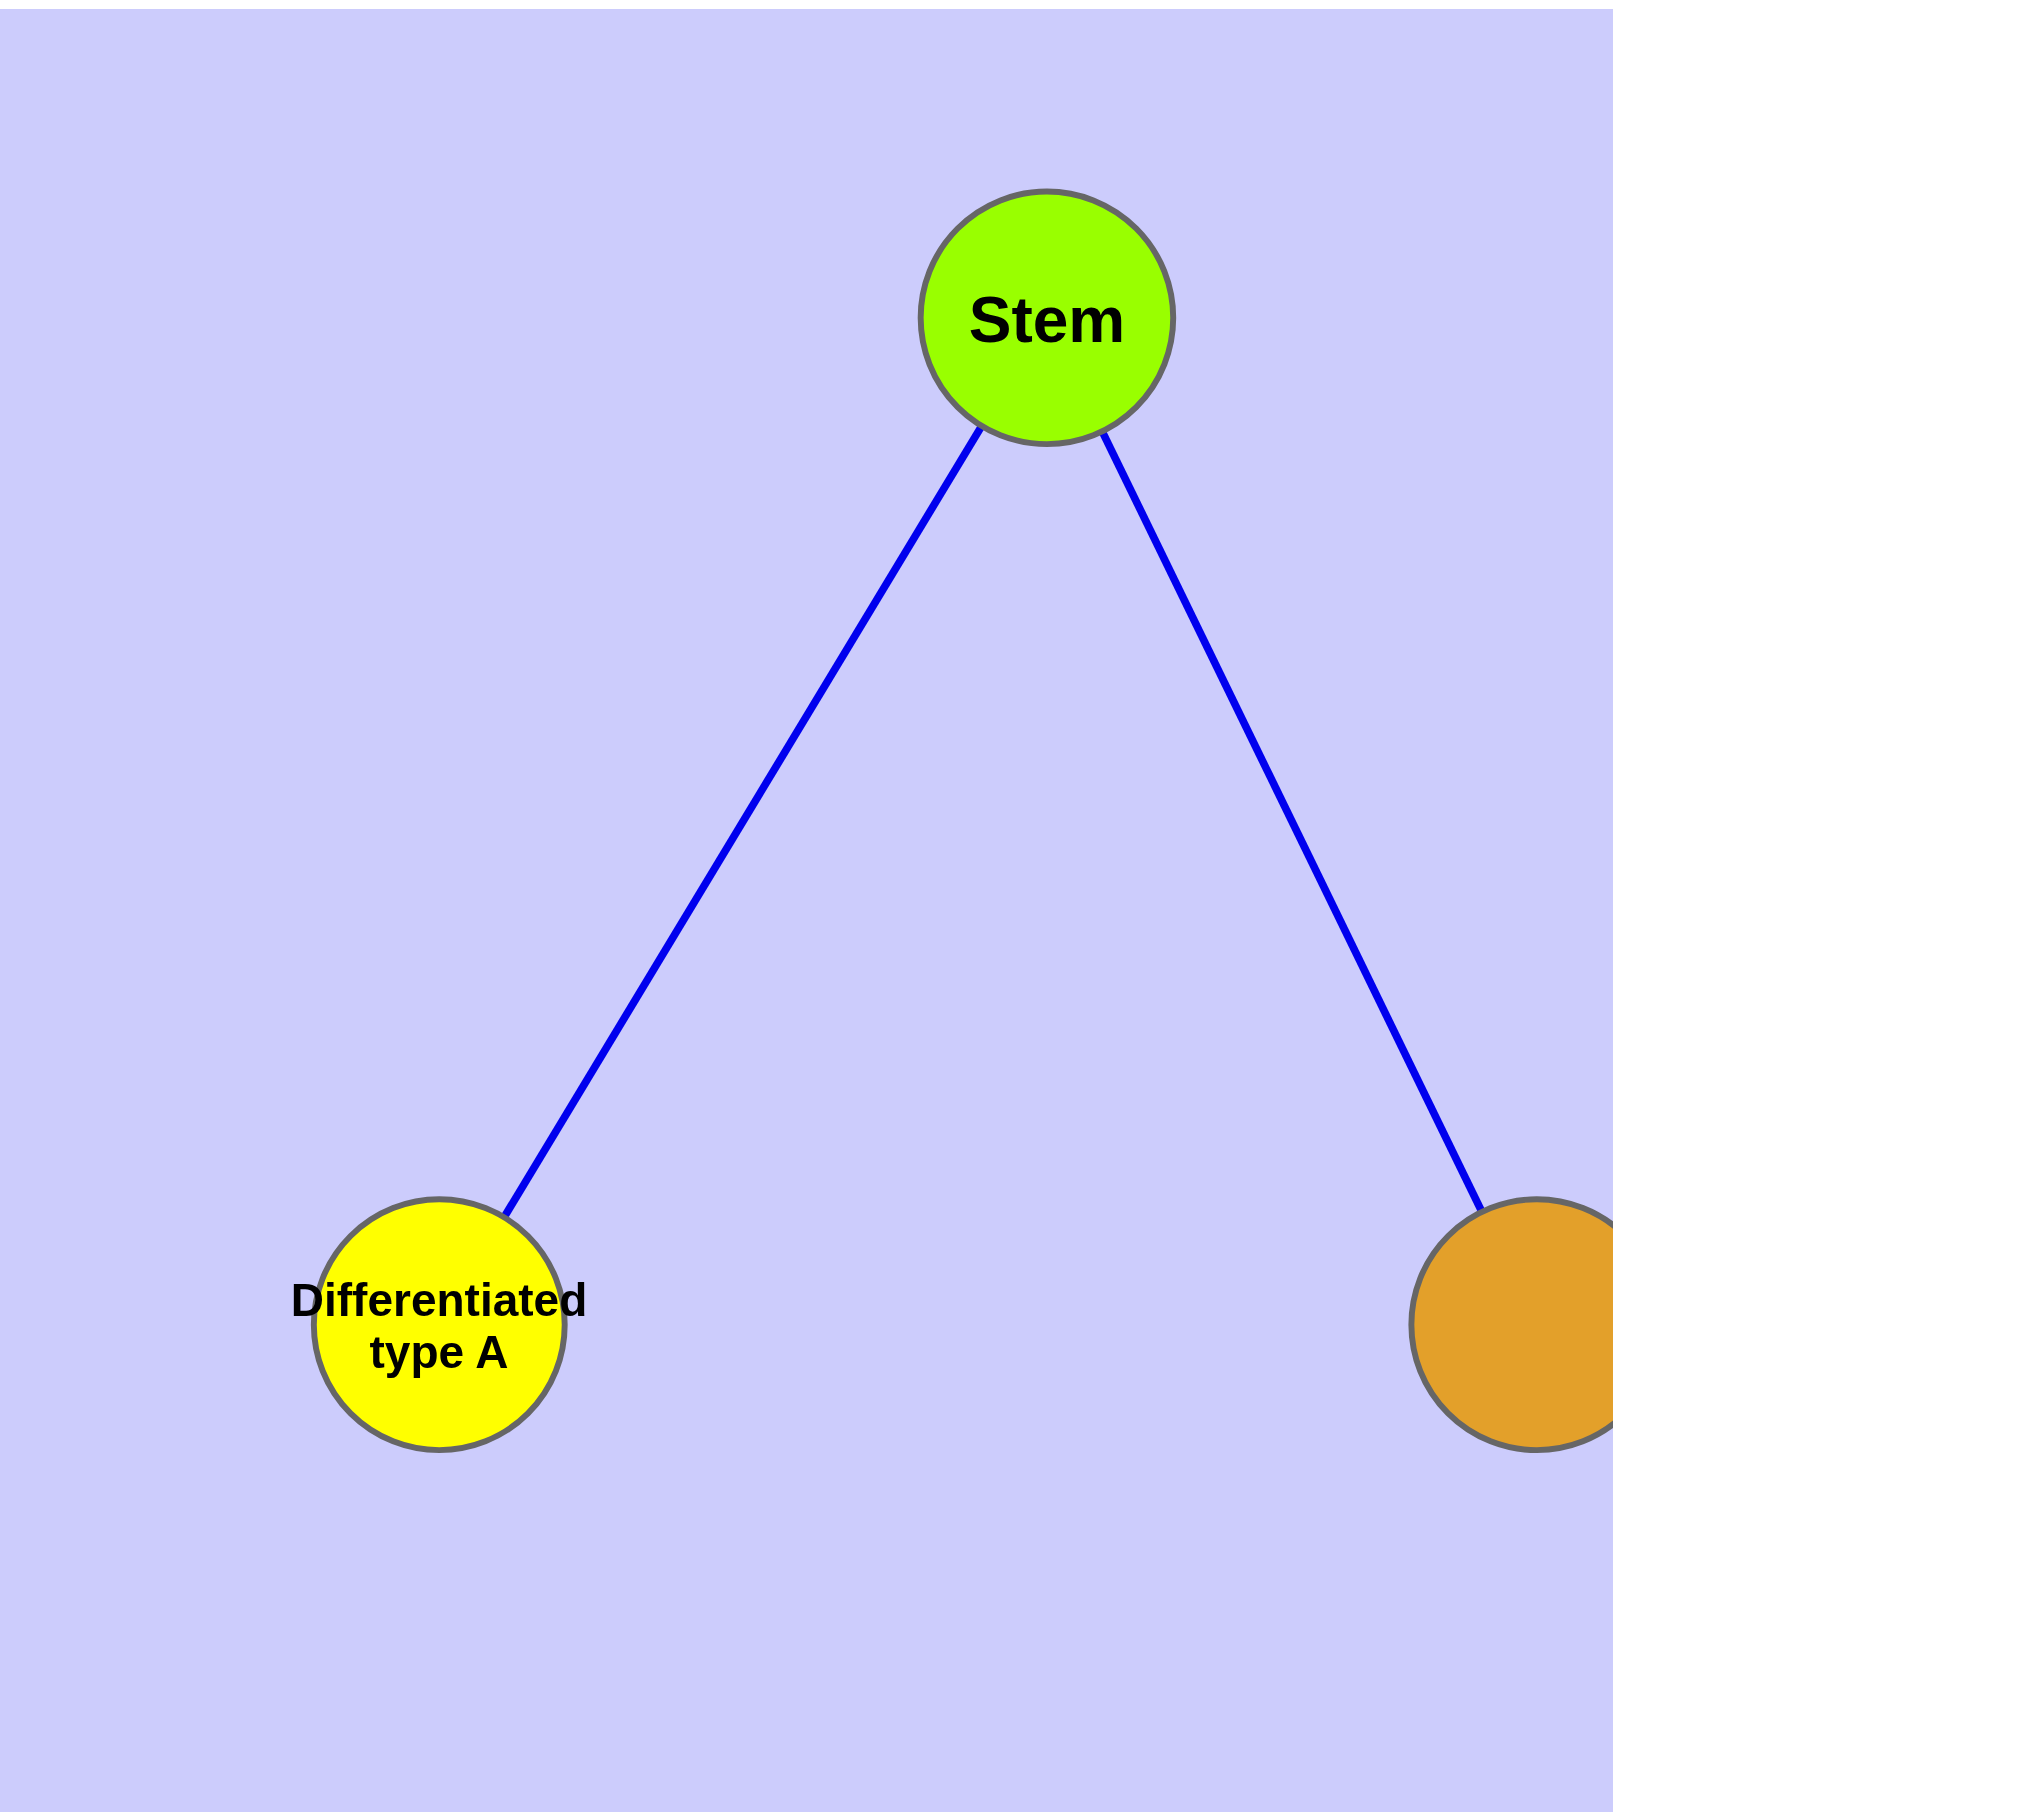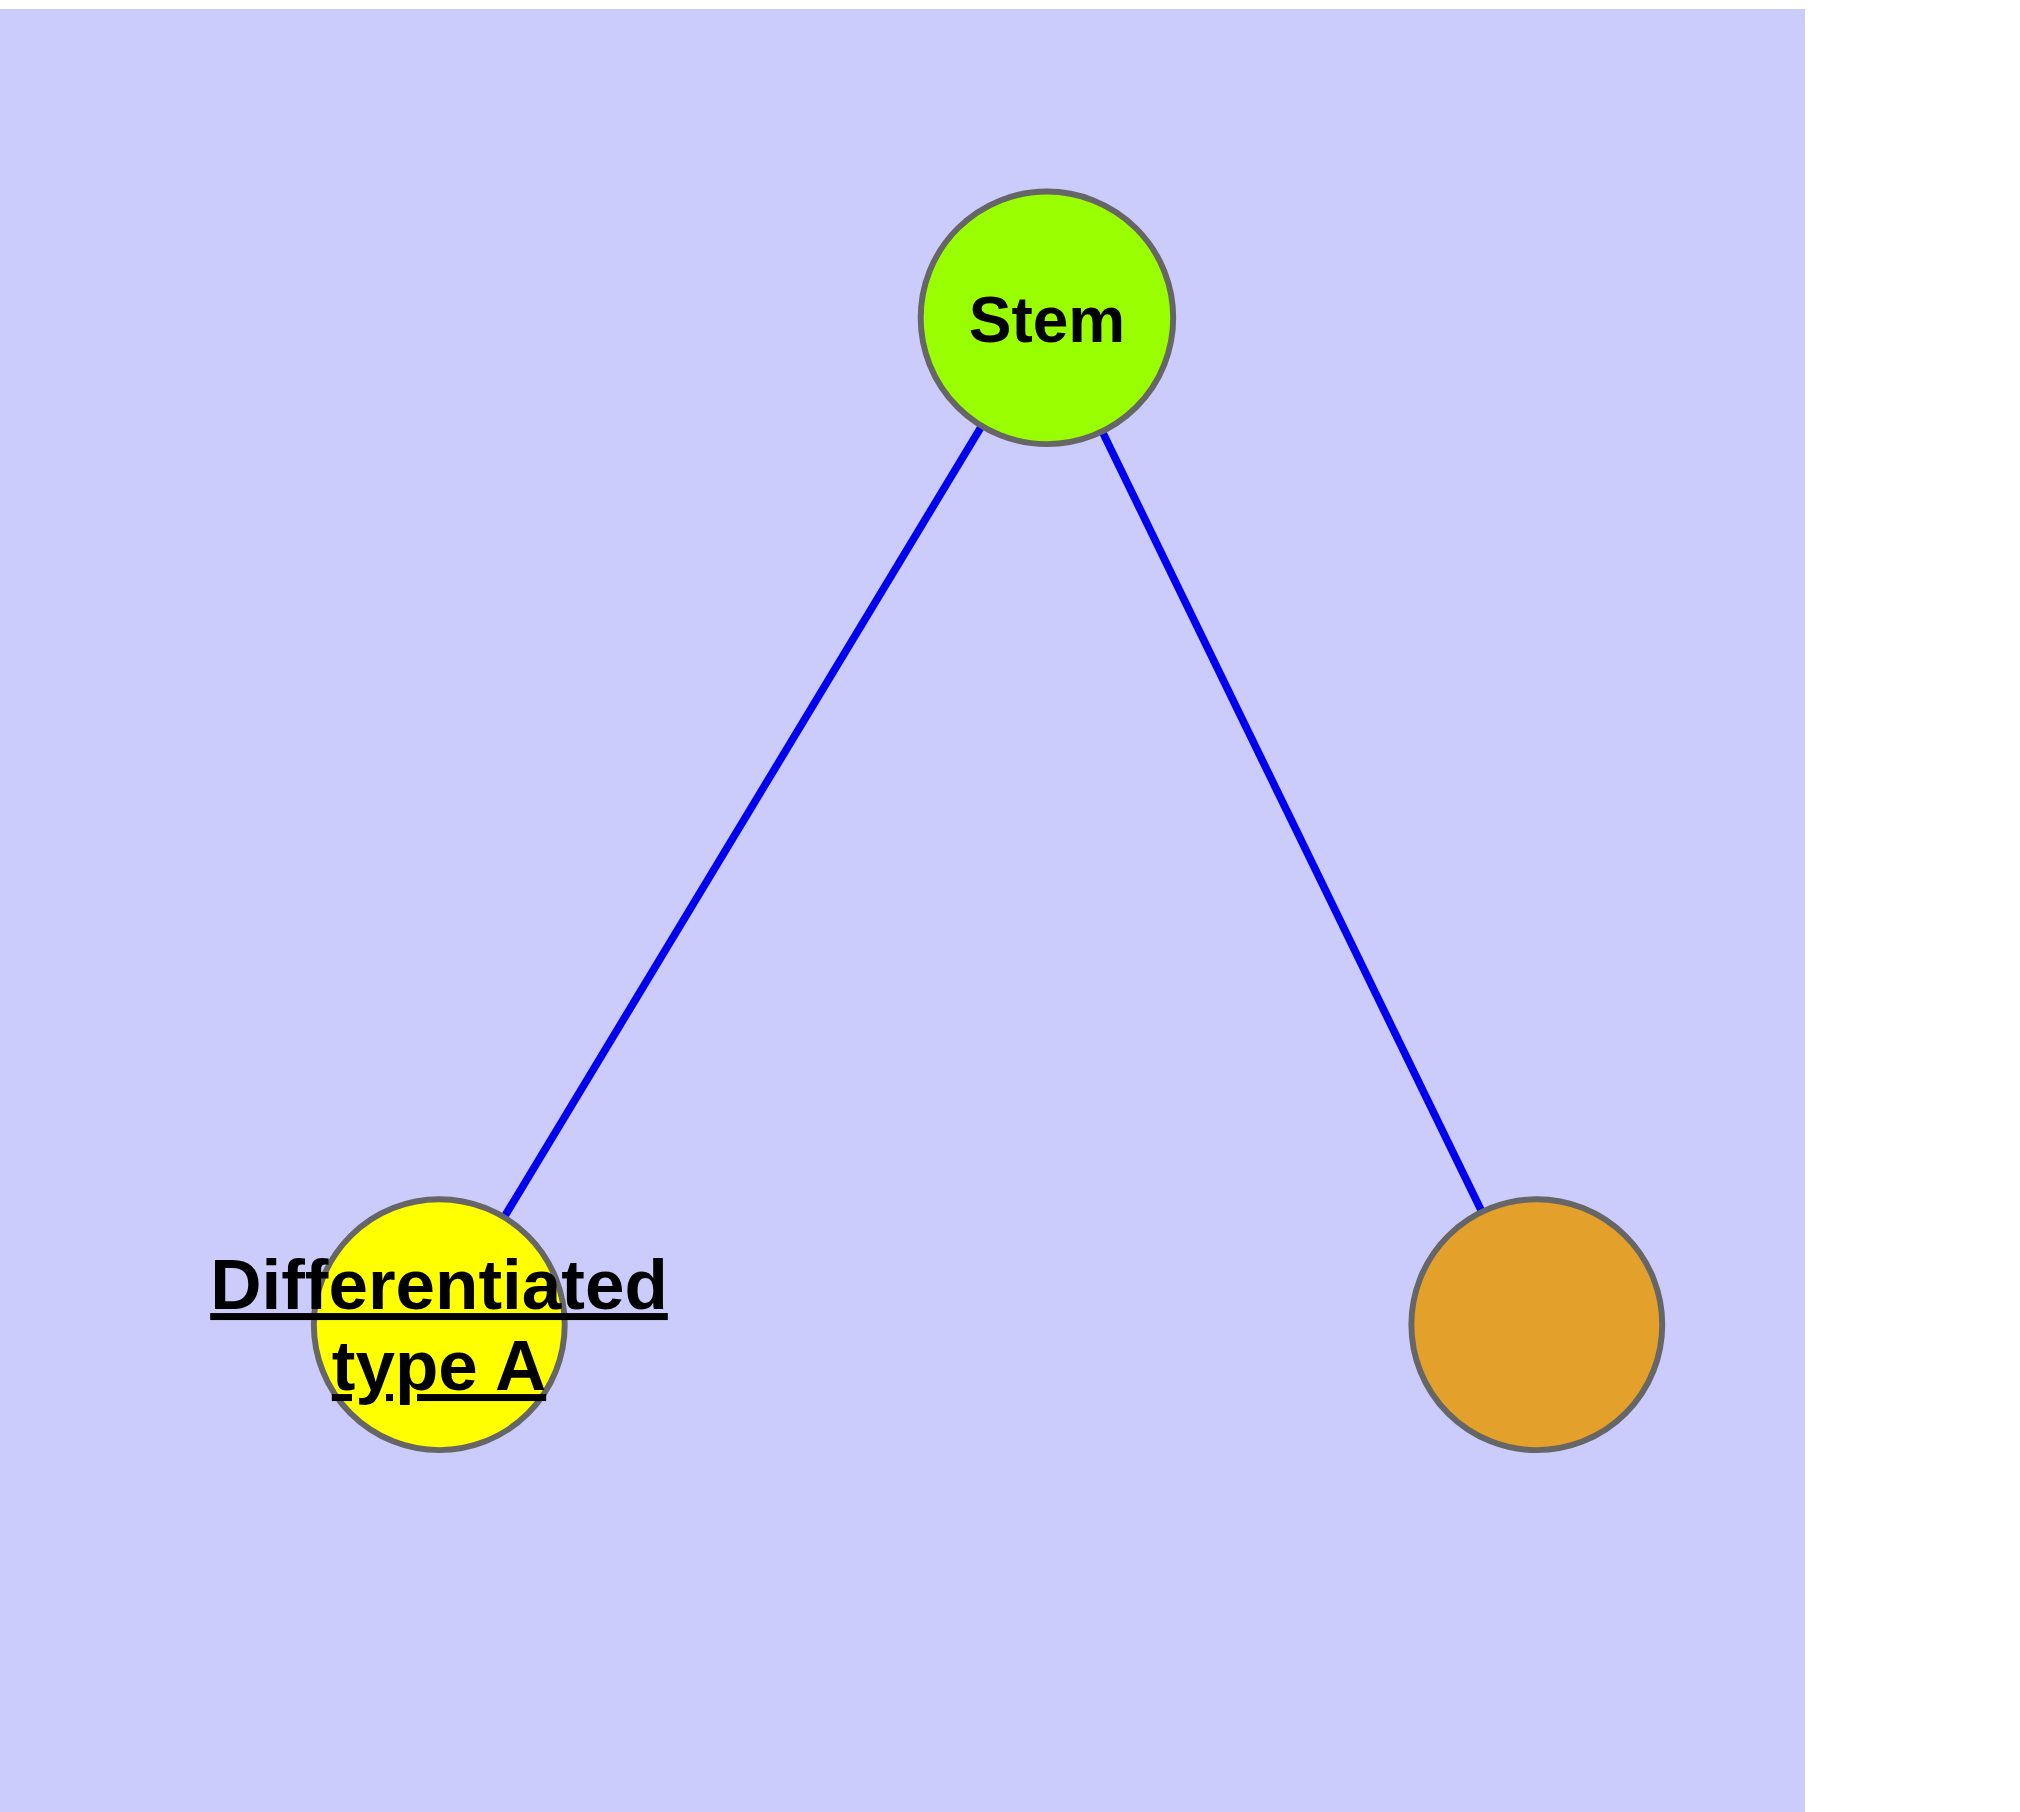--- a/index.html
+++ b/index.html
@@ -37,28 +37,27 @@
     text-align: center;
     line-height: 1.14;
     white-space: pre;
     transform: translate(-50%, -50%);
     pointer-events: none;
   }
   .label-stem {
     font-size: 64px;
   }
   .label-diff {
-    font-size: 71px;
-    text-decoration: underline;
+    font-size: 46px;
   }
 </style>
 </head>
 <body>
 
-<div id="canvas" style="width: 1805px; height: 1812px; background: rgb(255, 255, 255);">
+<div id="canvas" style="width: 1613px; height: 1812px; background: rgb(255, 255, 255);">
 
   <div id="plot-background" style="background: rgb(204, 204, 252);"></div>
 
   <svg id="graph-svg" viewBox="0 0 2384 2138">
     <g>
       <line x1="1235" y1="375" x2="518" y2="1563" stroke="#0000ee" stroke-width="9" stroke-linecap="butt"></line>
       <line x1="1235" y1="375" x2="1813" y2="1563" stroke="#0000ee" stroke-width="9" stroke-linecap="butt"></line>
     </g>
     <g>
       <circle cx="1235" cy="375" r="149" fill="#99ff00" stroke="#666666" stroke-width="7"></circle>

